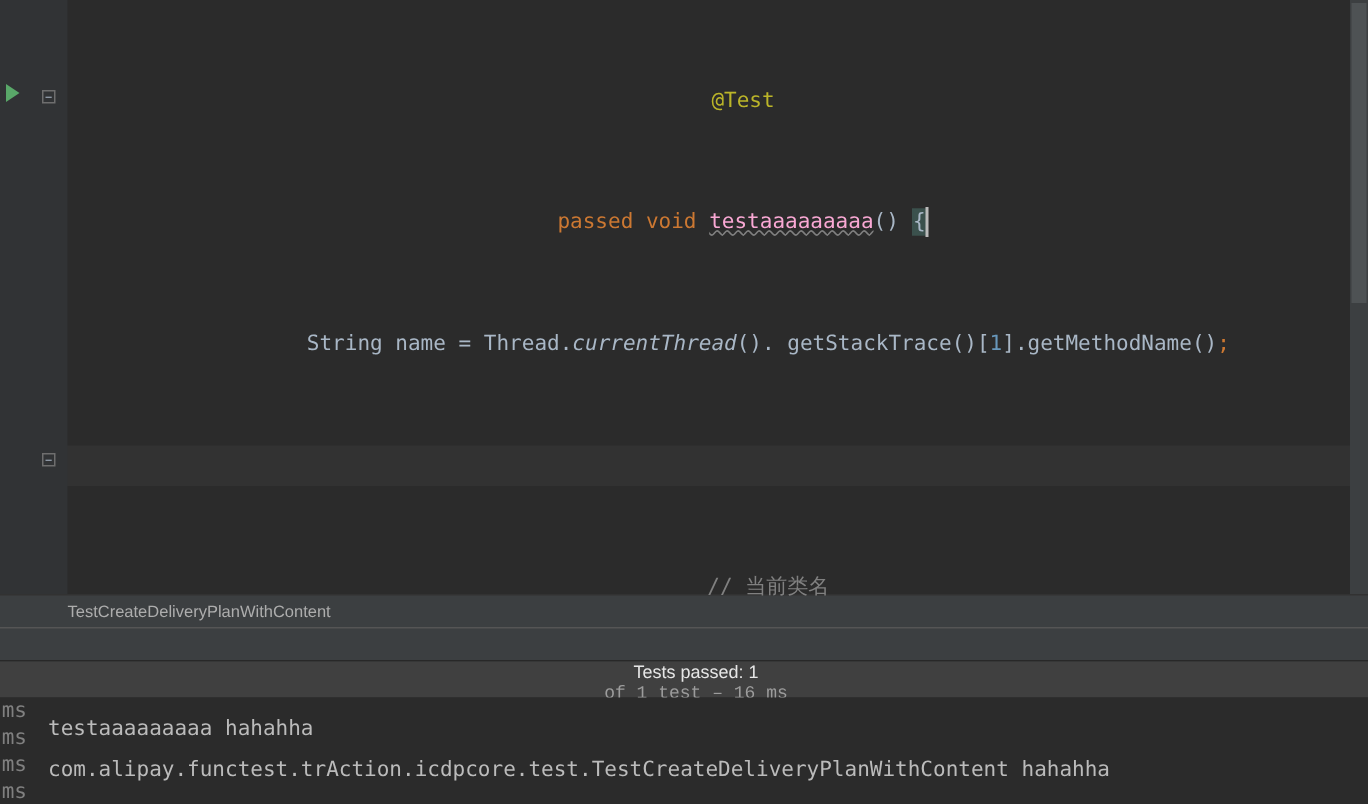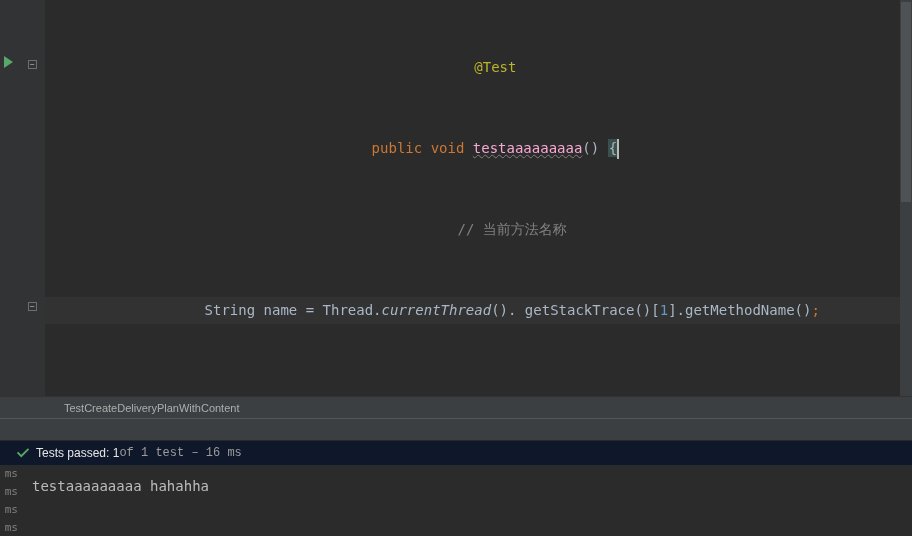--- a/index.html
+++ b/index.html
@@ -74,39 +74,40 @@
     background: #bbbbbb;
     vertical-align: middle;
     margin-left: -1px;
   }
   .breadcrumb {
     height: 22px;
     background: #3c3f41;
     border-top: 1px solid #323232;
     display: flex;
     align-items: center;
-    padding-left: 64px;
+    padding-left: 45px;
     font-size: 11px;
     color: #adadad;
     font-family: "Segoe UI", sans-serif;
   }
   .divider {
     height: 23px;
     background: #3c3f41;
     border-top: 1px solid #555555;
     border-bottom: 1px solid #282828;
   }
   .test-status {
     height: 24px;
     display: flex;
     align-items: center;
     padding-left: 16px;
     font-size: 12px;
-    background: #0f172a;
+    background: #404040;
     font-family: "Segoe UI", sans-serif;
+    flex-direction: column;
   }
   .check-icon {
     width: 14px; height: 14px;
     margin-right: 6px;
     color: #59a869;
   }
   .status-bold { color: #e6e6e6; }
   .status-dim { color: #9c9c9c; font-family: Liberation Mono, monospace; }
   .console {
     background: #2b2b2b;
@@ -119,21 +120,21 @@
     height: 94px;
   }
   .left-strip {
     position: absolute;
     left: 0; top: 0;
     width: 20px;
     height: 100%;
   }
   .strip-item {
     height: 18px;
-    font-size: 11px;
+    font-size: 14px;
     color: #808080;
     text-align: right;
     padding-right: 2px;
     line-height: 18px;
   }
   .console-line { padding-left: 32px; }
   .scrollbar-track {
     position: absolute;
     right: 0;
     top: 0;
@@ -168,22 +169,21 @@
     <div class="run-icon"></div>
     <div class="gutter-icon" style="top:60px">
         <div class="fold-icon">−</div>
       </div>
     <div class="gutter-icon" style="top:302px">
         <div class="fold-icon">−</div>
       </div>
   </div>
   <div class="code">
     <div class="code-line">    <span class="k-annotation">@Test</span></div>
-    <div class="code-line">    <span class="k-keyword">public</span> <span class="k-keyword">void</span> <span class="k-method-u">testaaaaaaaaa</span>() <span class="brace-match">{</span><span class="caret"></span></div>
-    <div class="code-line">        <span class="k-comment">// 当前方法名称</span></div>
+    <div class="code-line">    <span class="k-keyword">passed</span> <span class="k-keyword">void</span> <span class="k-method-u">testaaaaaaaaa</span>() <span class="brace-match">{</span><span class="caret"></span></div>
     <div class="code-line">        <span>String name = Thread.</span><span class="k-italic-static">currentThread</span><span>(). getStackTrace()[</span><span class="k-num">1</span><span>].getMethodName()</span><span class="k-semi">;</span></div>
     <div class="code-line"></div>
     <div class="code-line">        <span class="k-comment">// 当前类名</span></div>
     
     
     
     
     
     
     
@@ -209,13 +209,14 @@
 
 <div class="console">
   <div class="left-strip">
     <div class="strip-item">ms</div>
     <div class="strip-item">ms</div>
     <div class="strip-item">ms</div>
     <div class="strip-item">ms</div>
 
   </div>
   <div class="console-line">testaaaaaaaaa hahahha</div>
+  <div class="console-line">com.alipay.functest.trAction.icdpcore.test.TestCreateDeliveryPlanWithContent hahahha</div>
 </div>
 
 </body></html>

